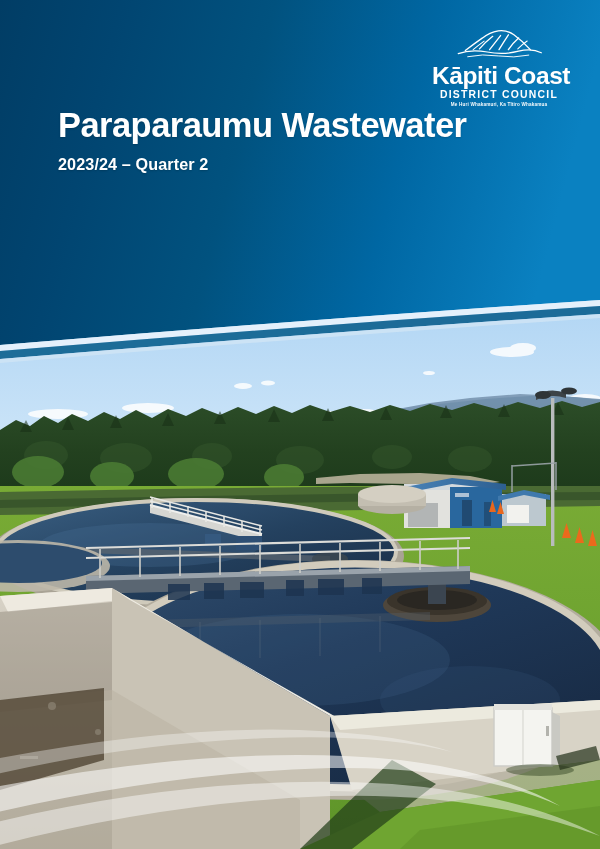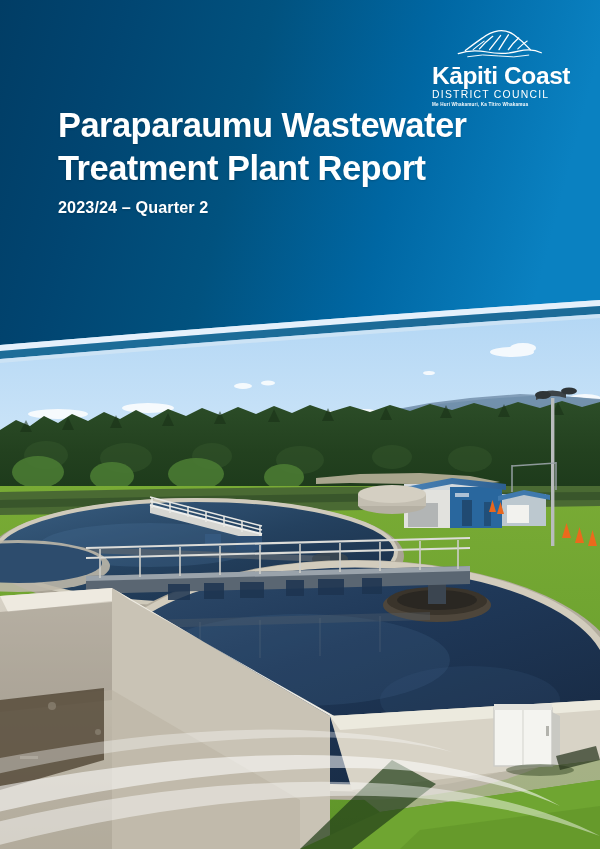--- a/index.html
+++ b/index.html
@@ -23,36 +23,37 @@
     z-index:3;
     overflow:hidden;
   }
 
   
   #logo {
     position:absolute;
     right:34px; top:26px;
     width:134px;
     z-index:6;
+    text-align:center;
     color:#ffffff;
     line-height:1;
     user-select:none;
   }
   #logo-mark { display:block; width:94px; height:34px; margin:0 auto 3px; }
   #logo-wordmark {
     font-size:24.5px;
     font-weight:bold;
     letter-spacing:-0.4px;
     white-space:nowrap;
     line-height:1.02;
     text-shadow:0 0 1px rgba(0,0,0,.15);
   }
   #logo-sub {
     font-size:10.4px;
-    font-weight:normal;
+    font-weight:bold;
     letter-spacing:1.25px;
     margin-top:2px;
     white-space:nowrap;
   }
   #logo-tagline {
     font-size:4.6px;
     font-weight:bold;
     letter-spacing:.18px;
     margin-top:2.5px;
     white-space:nowrap;
@@ -444,18 +445,17 @@
       </g>
     </svg>
     <div id="logo-wordmark">Kāpiti Coast</div>
     <div id="logo-sub">DISTRICT COUNCIL</div>
     <div id="logo-tagline">Me Huri Whakamuri, Ka Tītiro Whakamua</div>
   </div>
 
   <div id="title-block">
     <div id="doc-title">
       <span>Paraparaumu Wastewater</span><br>
-      <span>Treatment Plant Report</span>
     </div>
     <div id="doc-subtitle">2023/24 – Quarter 2</div>
   </div>
 
 </div>
 
 </body></html>

